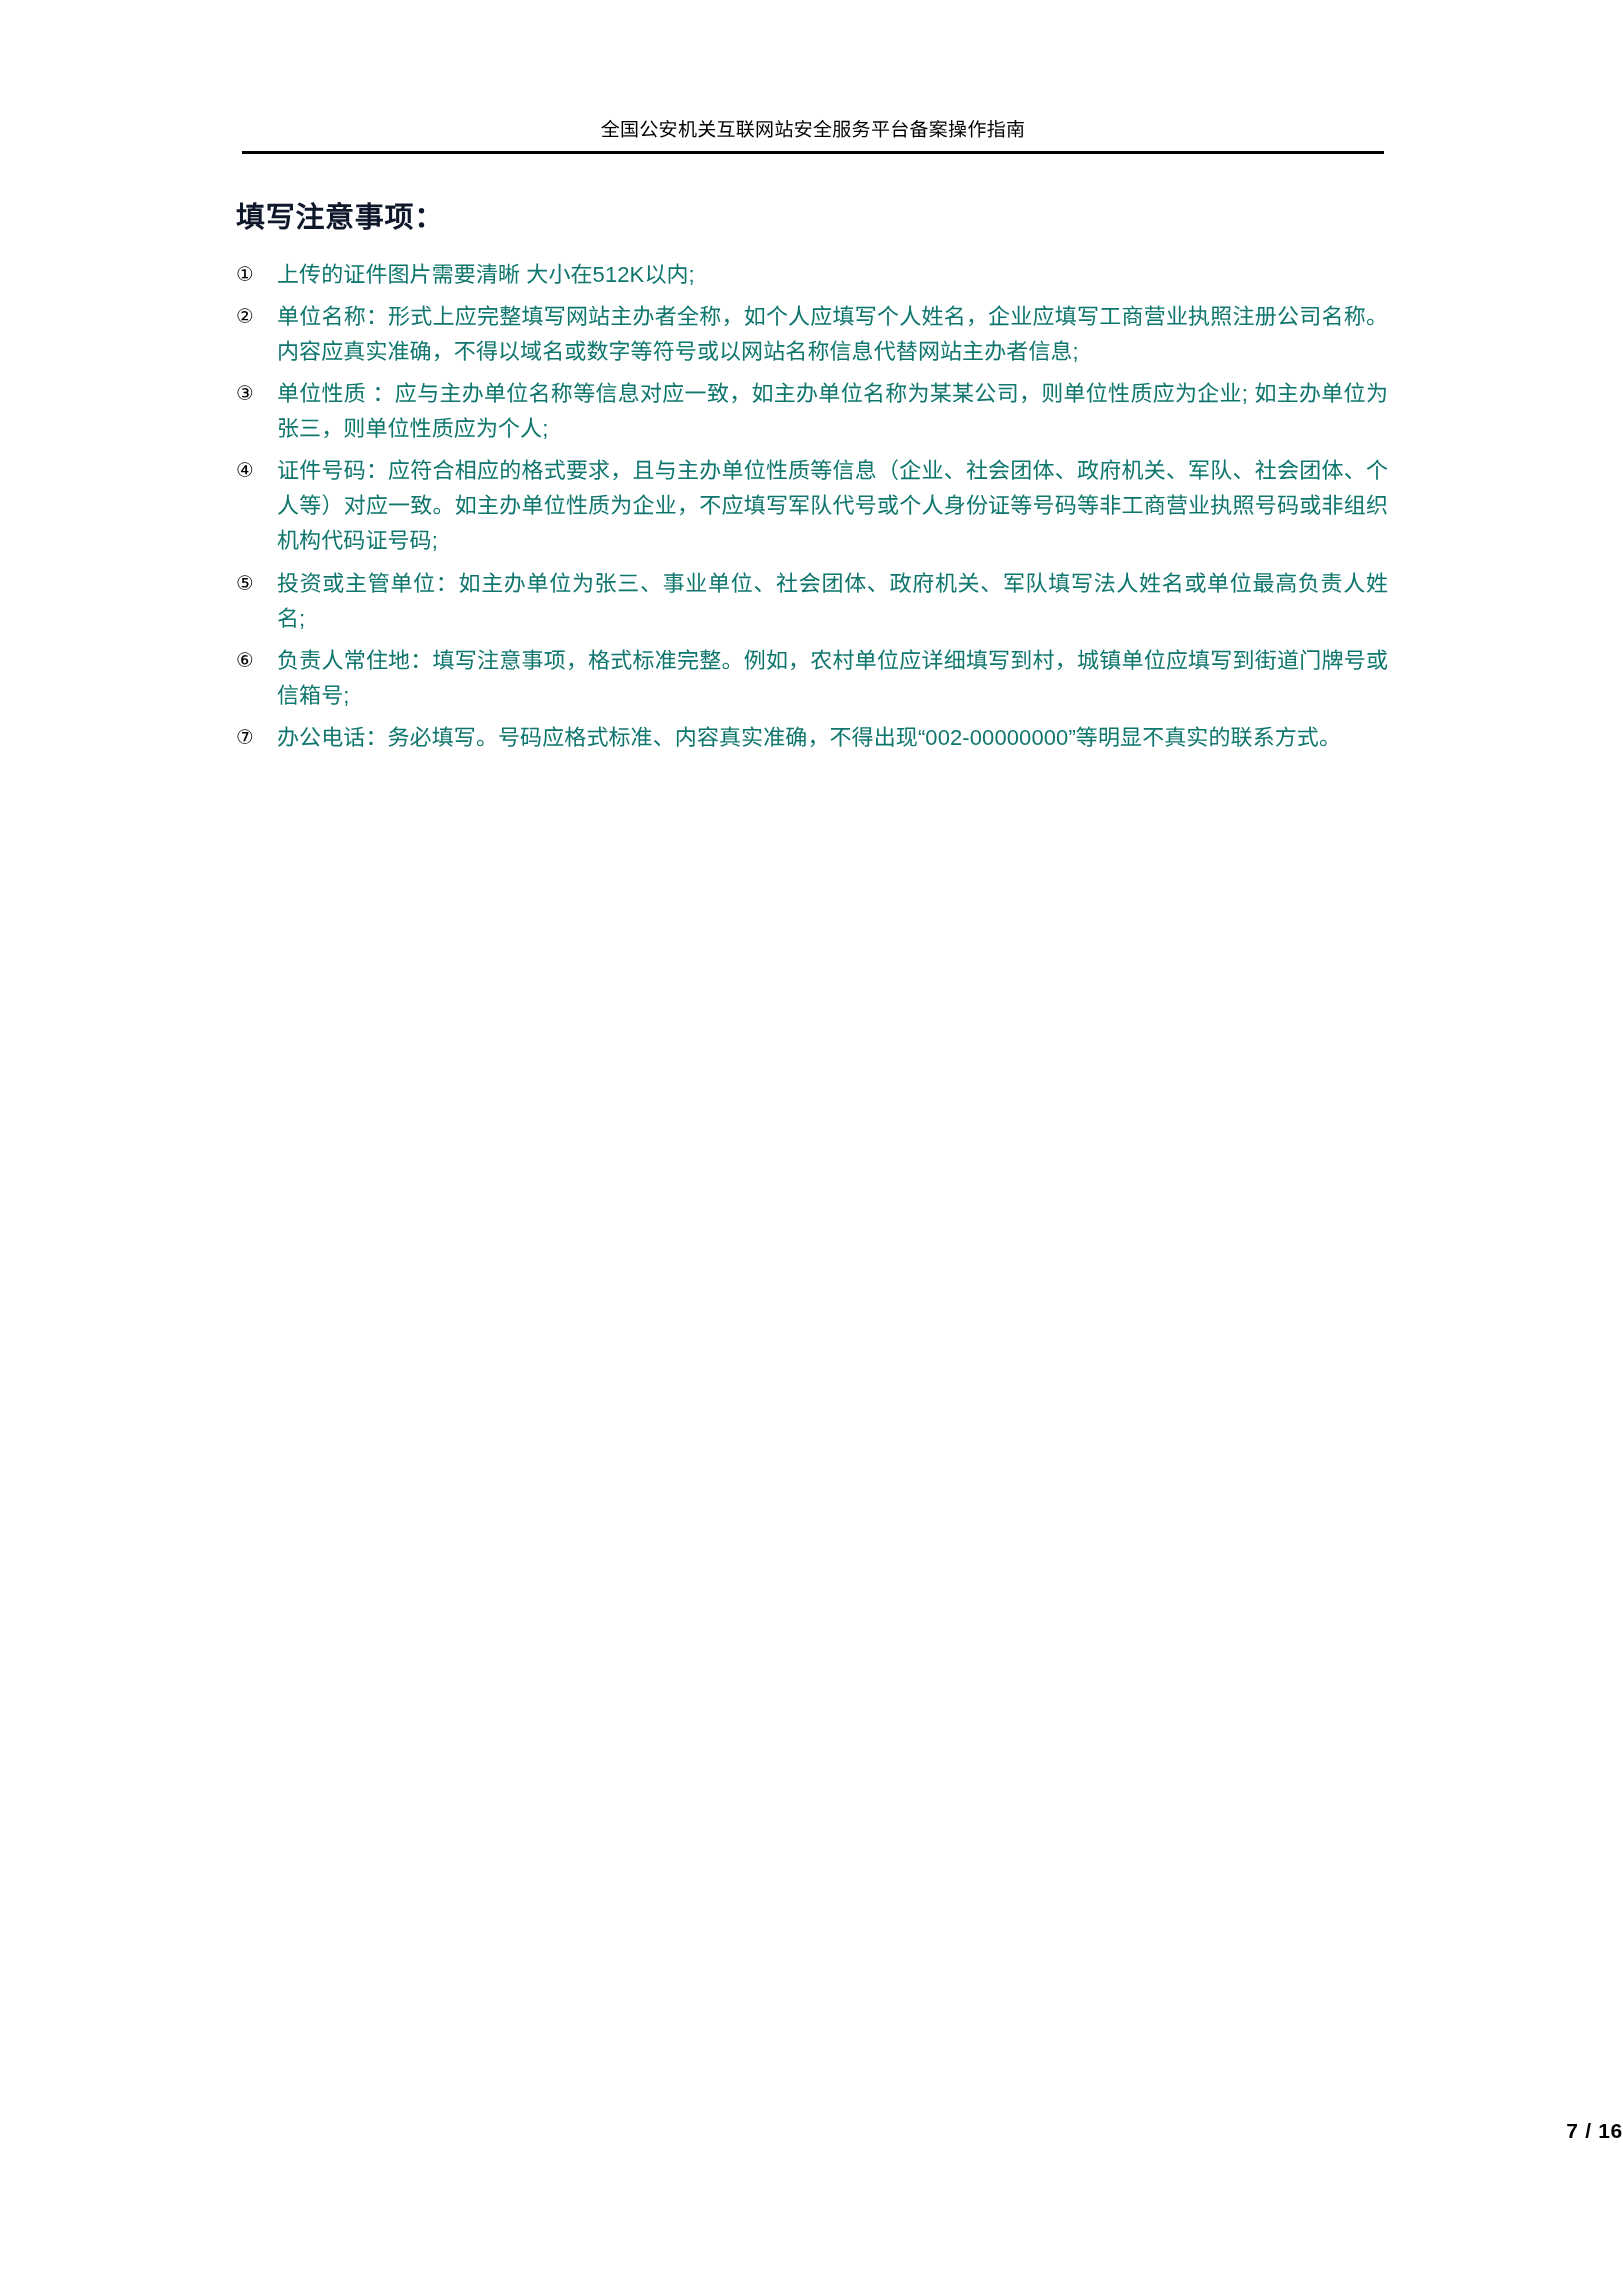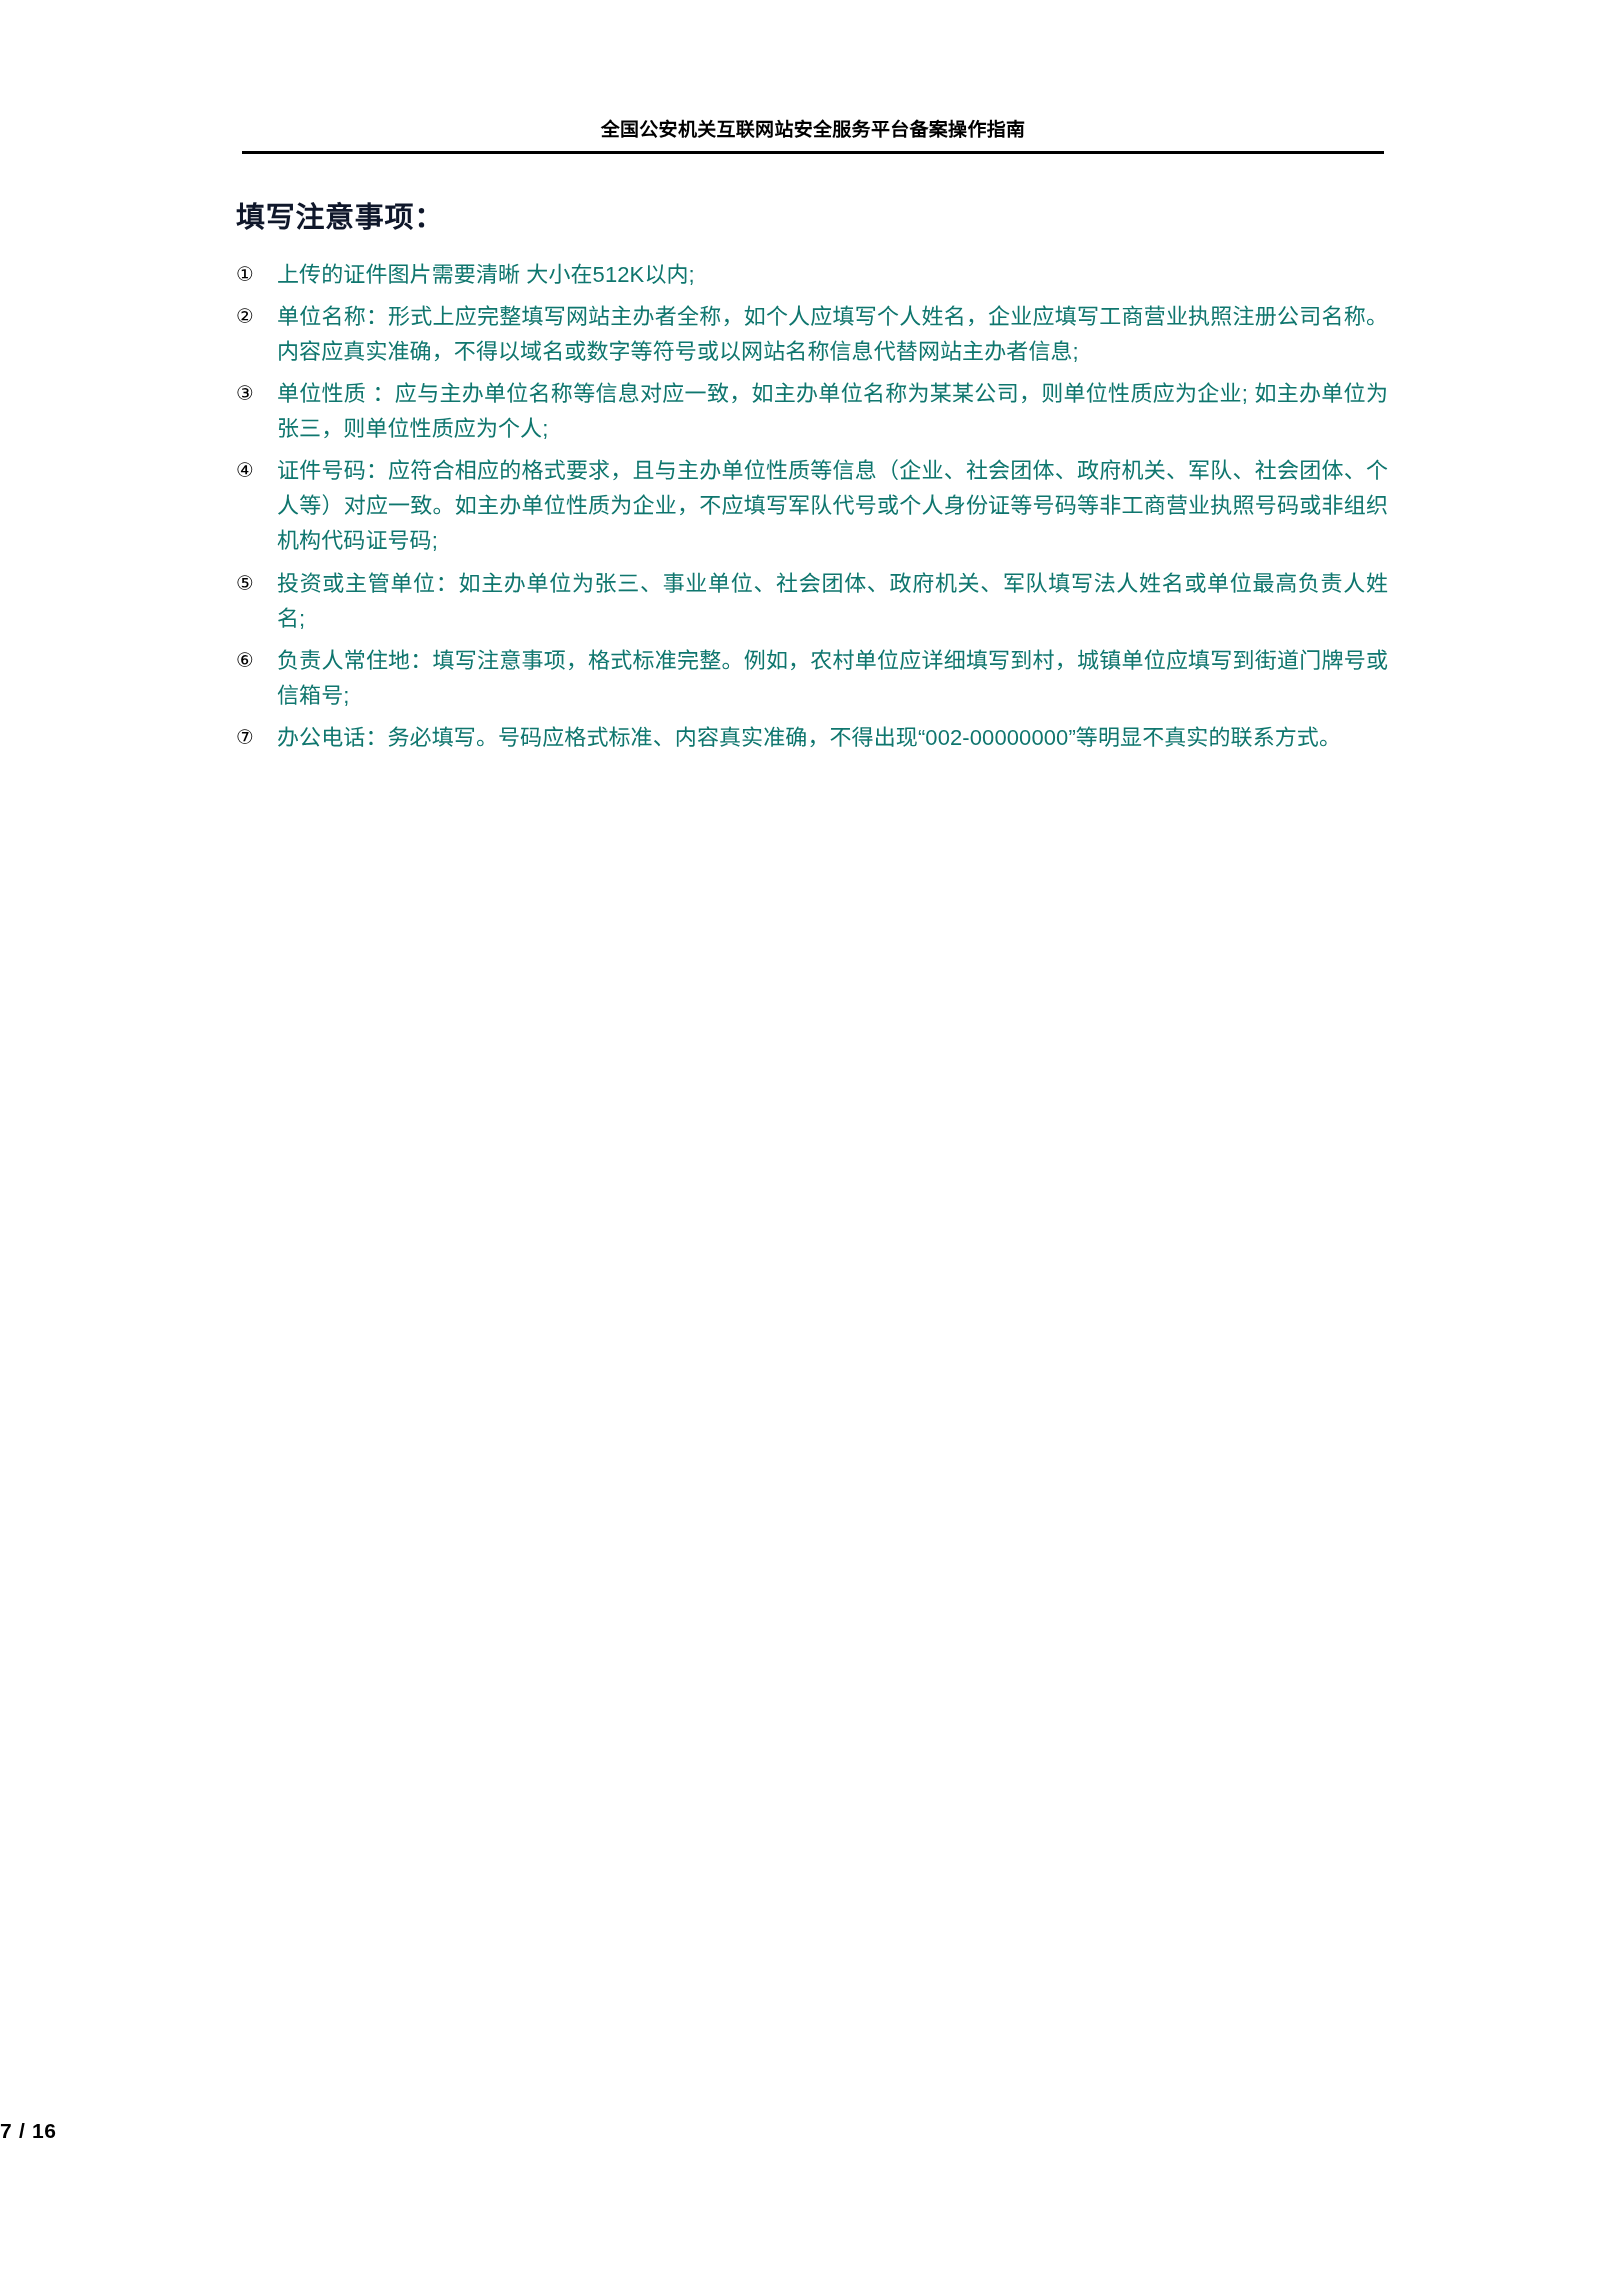--- a/index.html
+++ b/index.html
@@ -31,21 +31,21 @@
     left: 242px;
     width: 1142px;
   }
 
   .page-header-text {
     text-align: center;
     font-size: 19px;
     line-height: 1.3;
     letter-spacing: 0.3px;
     color: #000000;
-    font-weight: 700;
+    font-weight: 400;
   }
 
   .page-header-rule {
     margin-top: 8.5px;
     border: 0;
     border-top: 3.3px solid #000000;
     width: 100%;
   }
 
   
@@ -102,21 +102,21 @@
   .note-item.single .note-text {
     line-height: 35px;
   }
 
   
   .page-footer {
     position: absolute;
     bottom: 0;
     left: 0;
     width: 1623px;
-    text-align: left;
+    text-align: right;
   }
 
   .page-number {
     font-size: 21px;
     font-weight: bold;
     color: #000000;
     letter-spacing: 0.7px;
     margin-bottom: 152px;
   }
 </style>

